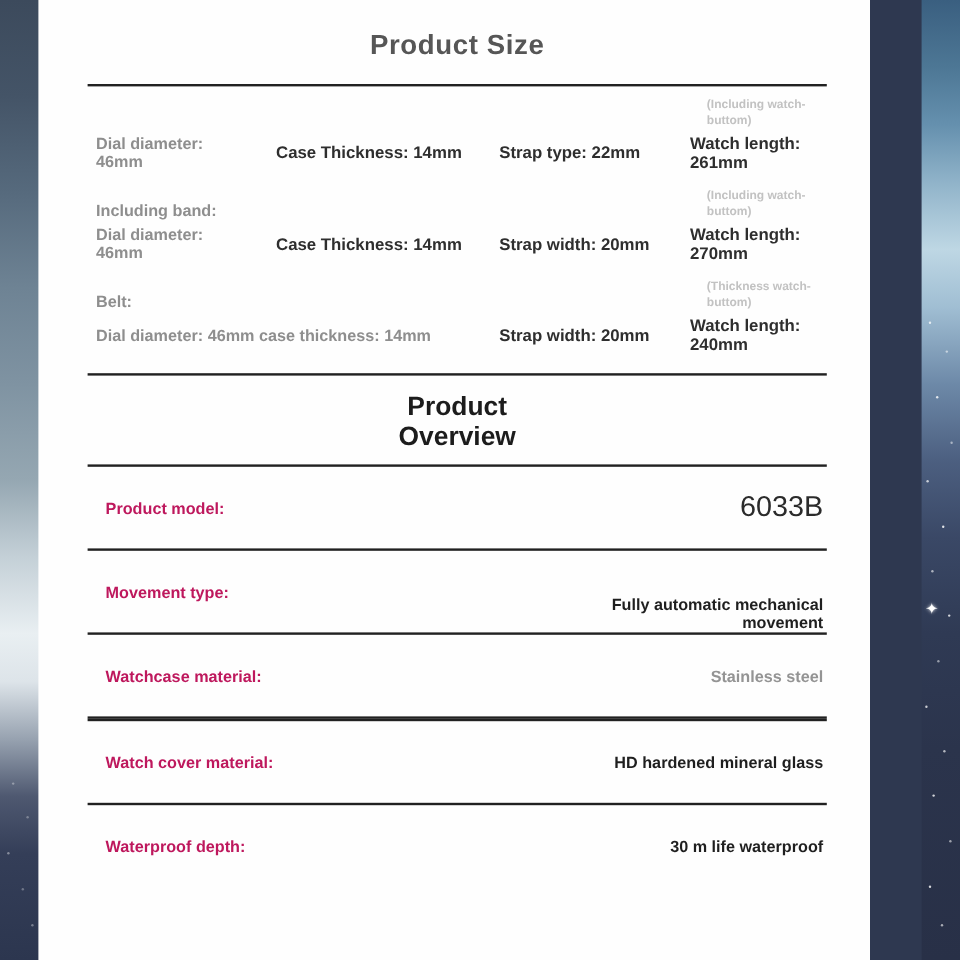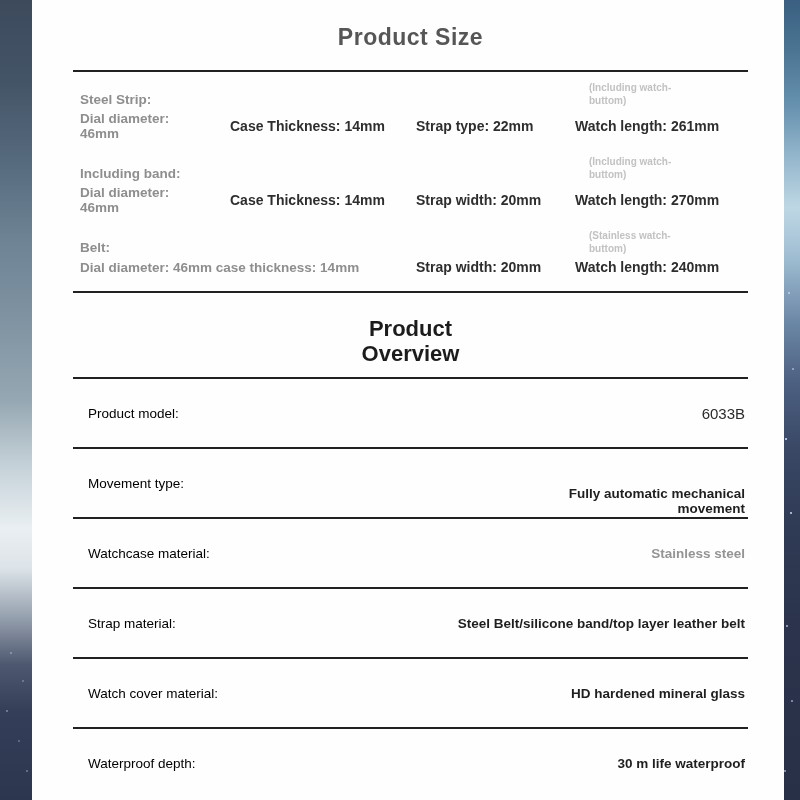--- a/index.html
+++ b/index.html
@@ -43,21 +43,21 @@
       10px 12px 0 rgba(255,255,255,.35), 22px 40px 0 rgba(255,255,255,.3),
       6px 70px 0 rgba(255,255,255,.4), 18px 100px 0 rgba(255,255,255,.3),
       26px 130px 0 rgba(255,255,255,.35);
   }
   .sparkle{
     position:absolute;right:18px;top:500px;color:#ffffff;font-size:13px;
     text-shadow:0 0 3px rgba(255,255,255,.9);
   }
   
   .card{
-    position:absolute;left:32px;top:0;width:752px;height:800px;
+    position:absolute;left:32px;top:0;width:693px;height:800px;
     background:#fefefe;
   }
   .content{margin:0 36px 0 41px;}
   .rule{border:none;border-top:2px solid #212121;margin:0;}
   
   .size-title{
     padding-top:24px;text-align:center;
     font-size:23px;font-weight:700;color:#565656;letter-spacing:.5px;
     margin:0 0 19px 0;
   }
@@ -71,30 +71,30 @@
   .size-note{
     grid-column:4;max-width:88px;padding-left:14px;
     font-size:10px;font-weight:700;color:#c2c2c2;line-height:1.25;
   }
   .size-data{margin-top:4px;align-items:center;}
   .cell{font-size:14px;font-weight:700;color:#2e2e2e;}
   .cell.dial{color:#8e8e8e;font-size:13.5px;padding-left:7px;max-width:105px;}
   .cell.dial.wide{grid-column:1 / span 2;max-width:none;}
   
   .ov-title{
-    padding-top:23px;text-align:center;margin:0 0 11px 0;
+    padding-top:13px;text-align:center;margin:0 0 11px 0;
     font-size:22px;font-weight:700;color:#1c1c1c;line-height:25px;
   }
   .ov-row{
     display:flex;justify-content:space-between;align-items:center;
     min-height:68px;padding:0 3px 0 15px;
   }
-  .ov-label{font-size:13.5px;font-weight:400;color:#000000;white-space:nowrap;}
+  .ov-label{font-size:13.5px;font-weight:700;color:#be185d;white-space:nowrap;}
   .ov-value{font-size:13.5px;font-weight:700;color:#1f1f1f;text-align:right;}
-  .ov-value.model{font-size:15px;font-weight:400;color:#2b2b2b;}
+  .ov-value.model{font-size:24px;font-weight:400;color:#2b2b2b;}
   .ov-value.narrow{max-width:205px;margin-top:36px;}
   .ov-value.gray{color:#949494;text-align:right;}
 </style>
 </head>
 <body>
 
 <div class="bg-left"></div>
 <div class="bg-right"></div>
 <div class="stars-right"></div>
 <div class="stars-left"></div>
@@ -103,21 +103,20 @@
 <div class="card">
   <div class="content">
 
     <h1 class="size-title">Product Size</h1>
     <hr class="rule">
 
     <div class="size-body">
 
       <div class="size-block">
         <div class="size-grid size-header">
-          <div class="size-name">Steel Strip:</div>
           <div class="size-note">(Including watch-buttom)</div>
         </div>
         <div class="size-grid size-data">
           <div class="cell dial">Dial diameter: 46mm</div>
           <div class="cell">Case Thickness: 14mm</div>
           <div class="cell">Strap type: 22mm</div>
           <div class="cell">Watch length: 261mm</div>
         </div>
       </div>
 
@@ -130,21 +129,21 @@
           <div class="cell dial">Dial diameter: 46mm</div>
           <div class="cell">Case Thickness: 14mm</div>
           <div class="cell">Strap width: 20mm</div>
           <div class="cell">Watch length: 270mm</div>
         </div>
       </div>
 
       <div class="size-block">
         <div class="size-grid size-header">
           <div class="size-name">Belt:</div>
-          <div class="size-note">(Stainless watch-buttom)</div>
+          <div class="size-note">(Thickness watch-buttom)</div>
         </div>
         <div class="size-grid size-data">
           <div class="cell dial wide">Dial diameter: 46mm case thickness: 14mm</div>
           <div class="cell">Strap width: 20mm</div>
           <div class="cell">Watch length: 240mm</div>
         </div>
       </div>
 
     </div>
     <hr class="rule">
@@ -163,24 +162,20 @@
       <div class="ov-value narrow">Fully automatic mechanical movement</div>
     </div>
     <hr class="rule">
 
     <div class="ov-row">
       <div class="ov-label">Watchcase material:</div>
       <div class="ov-value gray">Stainless steel</div>
     </div>
     <hr class="rule">
 
-    <div class="ov-row">
-      <div class="ov-label">Strap material:</div>
-      <div class="ov-value">Steel Belt/silicone band/top layer leather belt</div>
-    </div>
     <hr class="rule">
 
     <div class="ov-row">
       <div class="ov-label">Watch cover material:</div>
       <div class="ov-value">HD hardened mineral glass</div>
     </div>
     <hr class="rule">
 
     <div class="ov-row">
       <div class="ov-label">Waterproof depth:</div>

